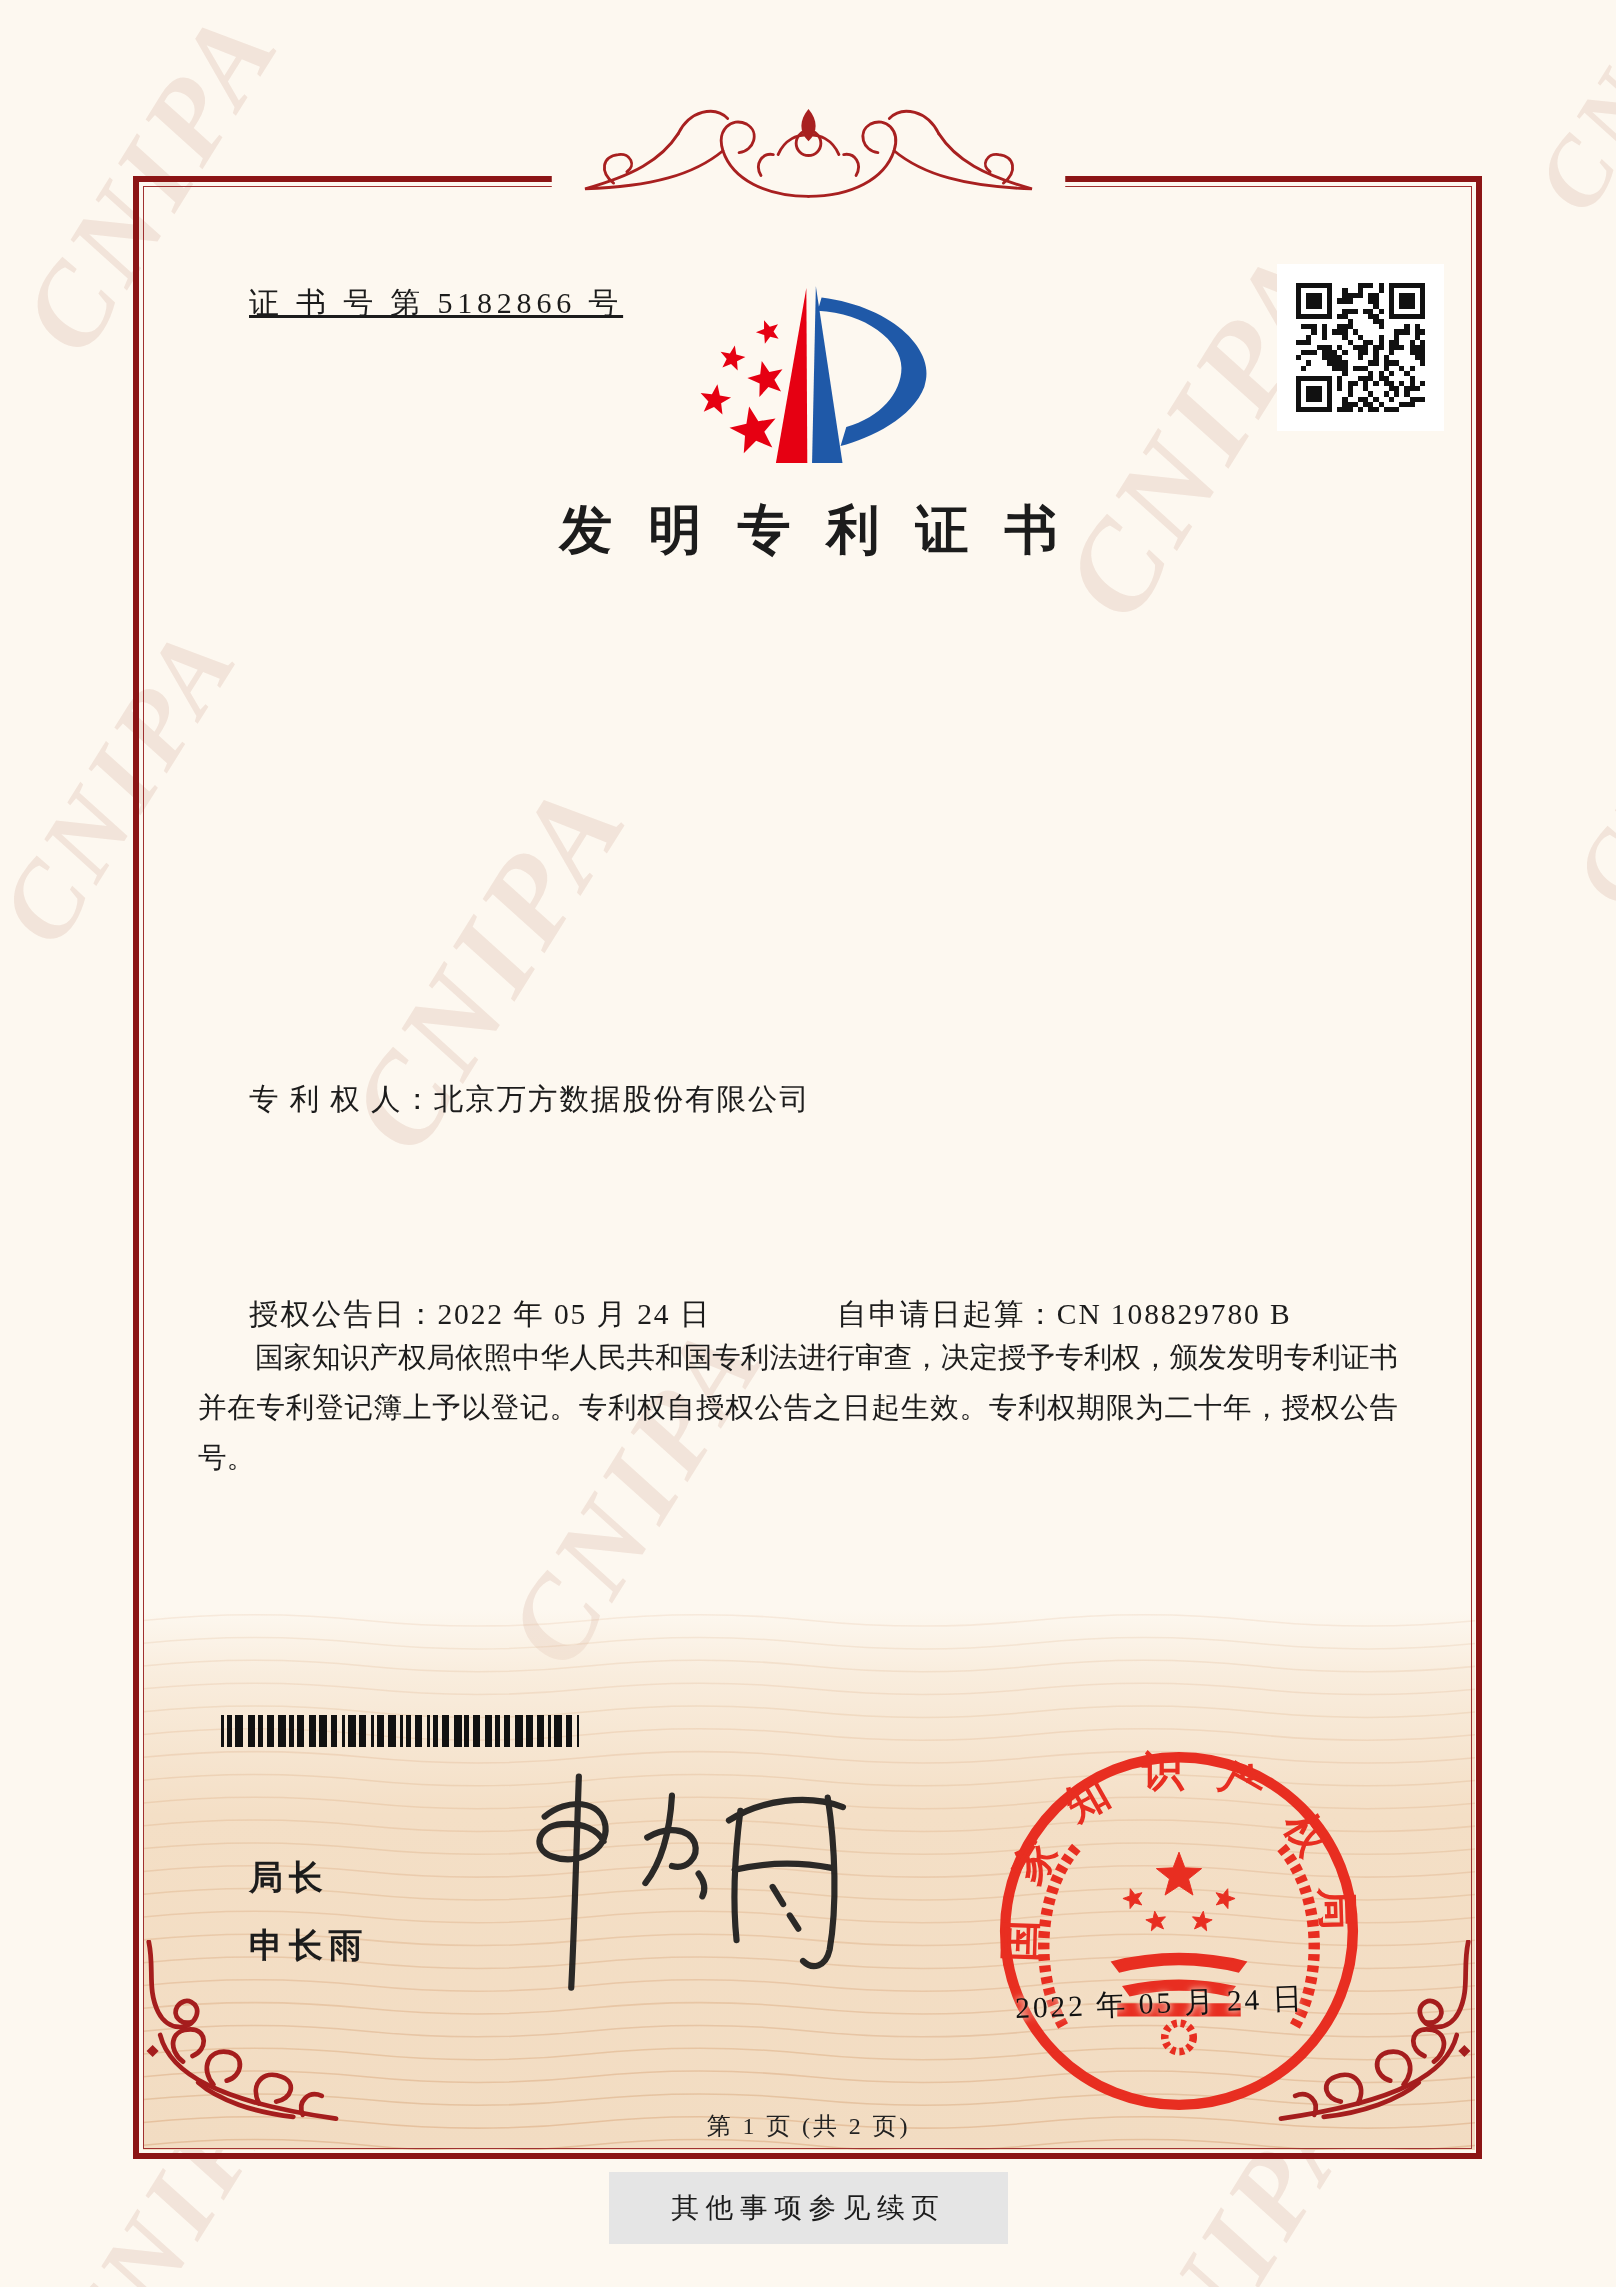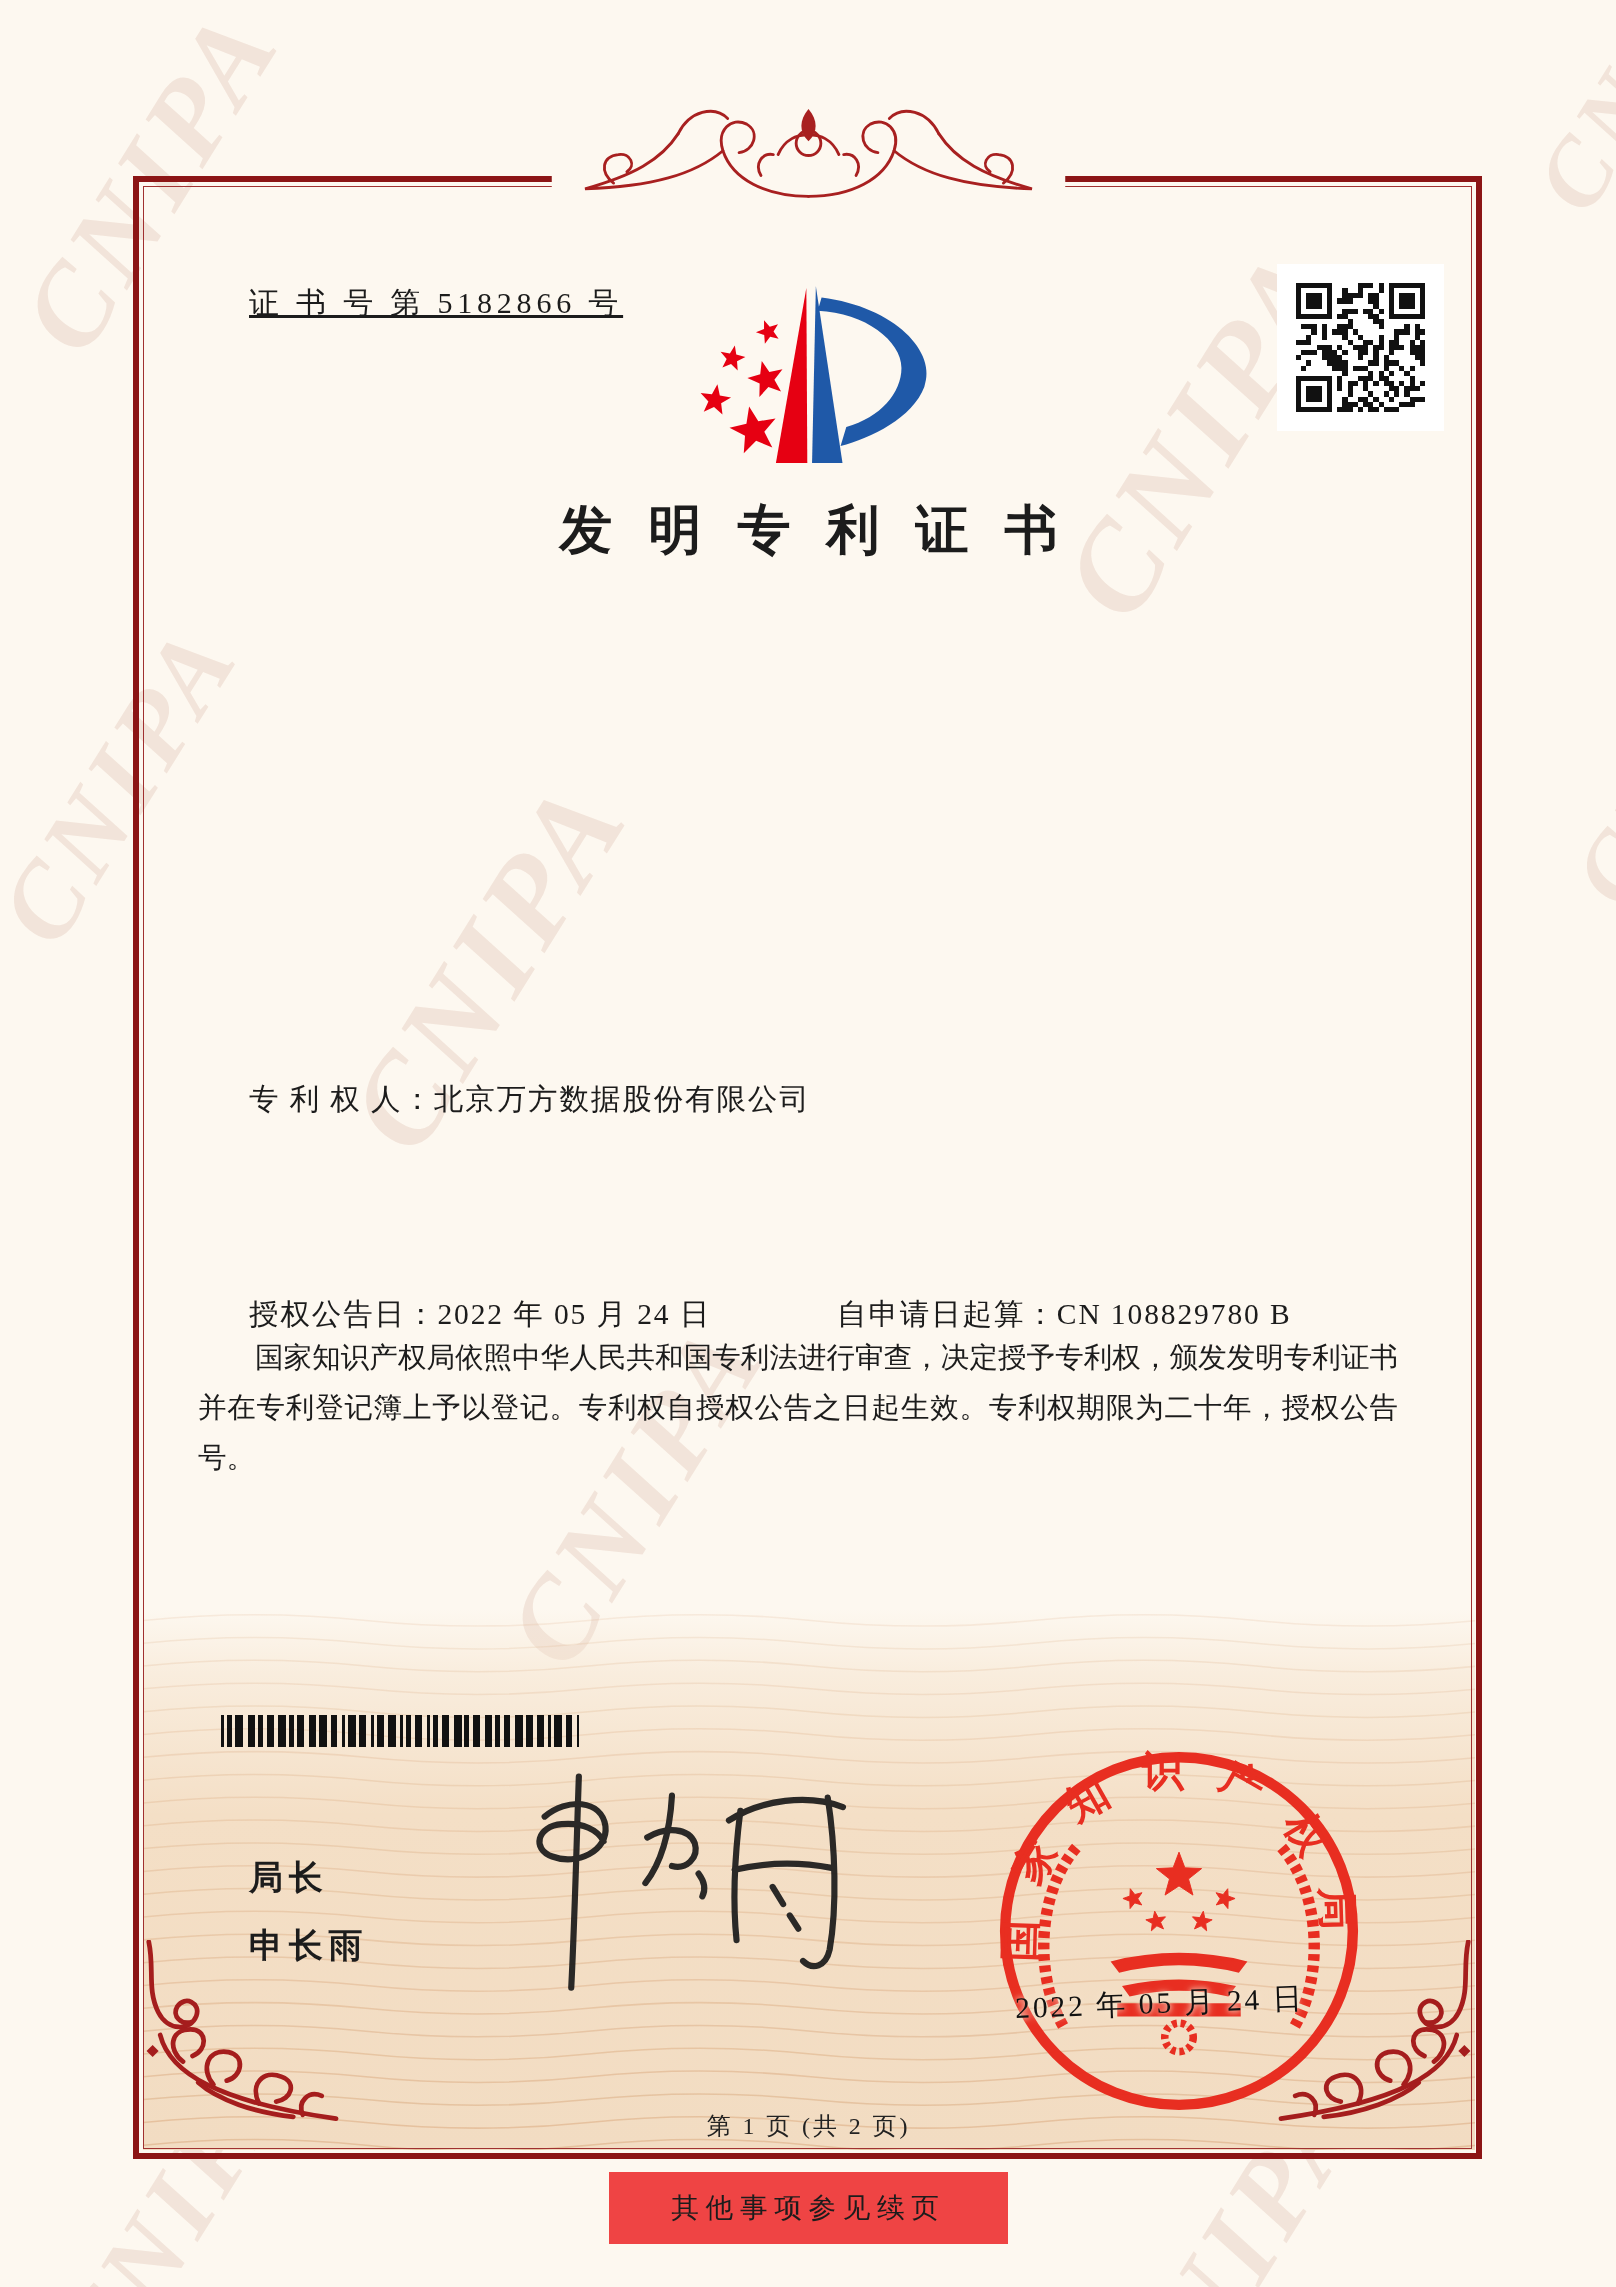--- a/index.html
+++ b/index.html
@@ -54,21 +54,21 @@
   
   .seal{position:absolute;left:989px;top:1741px;opacity:.97;}
   .seal-date{
     position:absolute;left:989px;top:1984px;width:342px;text-align:center;
     font-size:29.5px;letter-spacing:2.9px;color:#111;transform:rotate(-2deg);
     text-shadow:0 0 4.8px #f6e3cc,0 0 8.6px #f6e3cc;white-space:nowrap;
   }
   
   .page-footer{position:absolute;left:0;top:2110px;width:100%;text-align:center;font-size:24px;letter-spacing:2.9px;color:#222;}
   .note-box{
-    position:absolute;left:609px;top:2172px;width:399px;height:72px;background:#ef4444;
+    position:absolute;left:609px;top:2172px;width:399px;height:72px;background:#e5e5e5;
     text-align:center;line-height:72px;font-size:27.6px;letter-spacing:6.7px;
   }
 </style>
 </head>
 <body>
 
 <div class="page">
 
   <div id="wm-layer">
       <div class="wm" style="left: -38px; top: 114px; font-size: 114px;">CNIPA</div>

